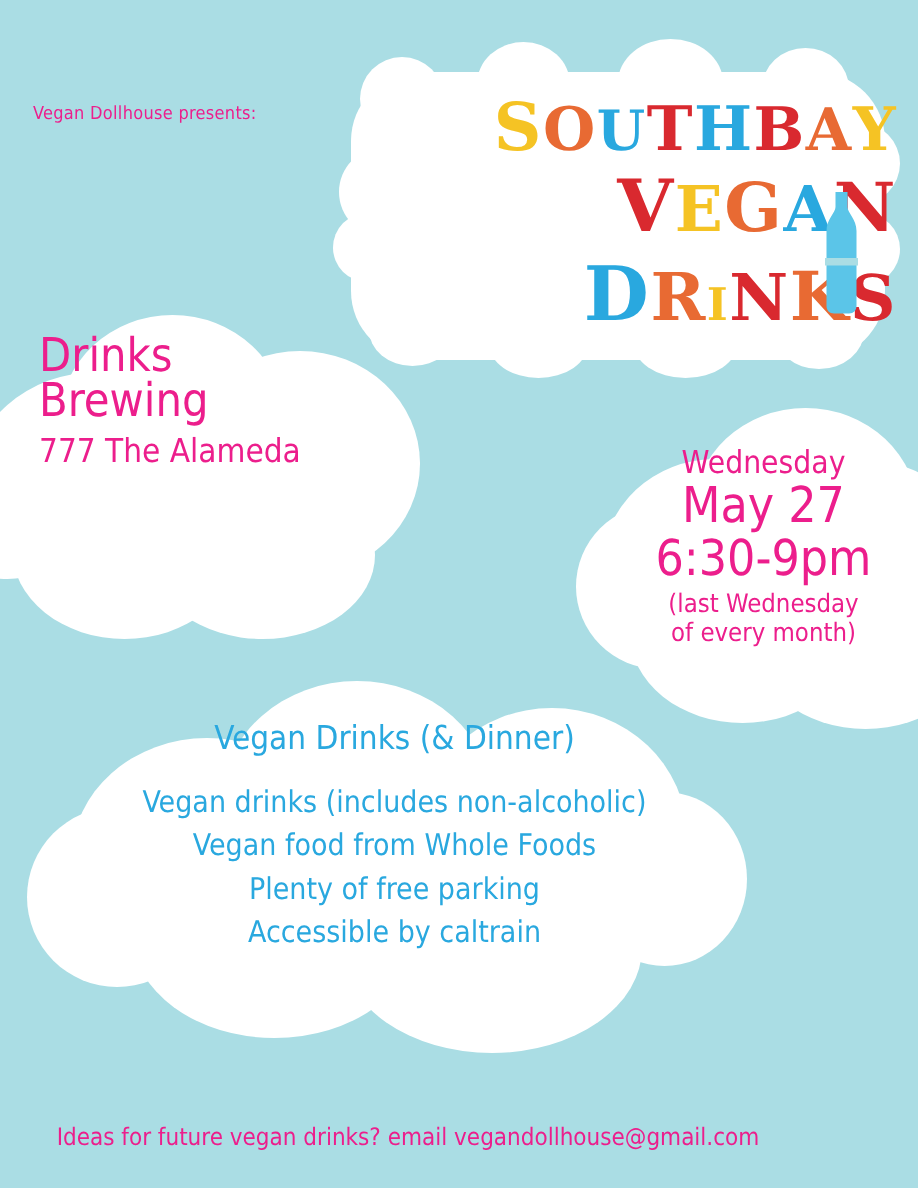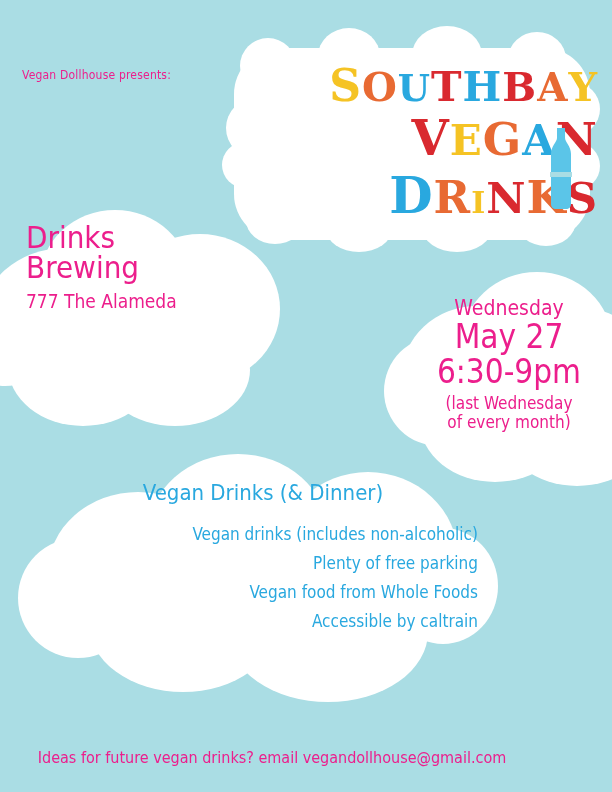--- a/index.html
+++ b/index.html
@@ -95,21 +95,21 @@
     color: #ec1e8c;
     font-family: "DejaVu Sans Condensed", "Liberation Sans Narrow", "Liberation Sans", sans-serif;
   }
   .venue-name {
     font-size: 31px;
     line-height: 30px;
     white-space: nowrap;
   }
   .venue-addr {
     margin-top: 9px;
-    font-size: 19px;
+    font-size: 22px;
     line-height: 21px;
   }
 
   
   #date-cloud { left: 392px; top: 266px; width: 250px; height: 250px; }
   #date-cloud .content {
     padding-top: 30px;
     text-align: center;
     color: #ec1e8c;
     font-family: "DejaVu Sans Condensed", "Liberation Sans Narrow", "Liberation Sans", sans-serif;
@@ -125,21 +125,21 @@
   #details-cloud { left: 28px; top: 452px; width: 470px; height: 260px; }
   #details-cloud .content {
     padding-top: 28px;
     text-align: center;
     width: 430px;
     margin-left: 20px;
     color: #29a8df;
     font-family: "DejaVu Sans Condensed", "Liberation Sans Narrow", "Liberation Sans", sans-serif;
   }
   .details-head { font-size: 22px; line-height: 26px; margin-bottom: 14px; }
-  .details-line { font-size: 17px; line-height: 29px; text-align: right; }
+  .details-line { font-size: 20px; line-height: 29px; }
 
   
   #footer {
     position: absolute;
     left: 0;
     top: 748px;
     width: 544px;
     text-align: center;
     color: #ec1e8c;
     font-size: 16px;
@@ -214,19 +214,19 @@
   <div class="blob" style="left:20px;  top:40px;  width:180px; height:160px;"></div>
   <div class="blob" style="left:120px; top:2px;   width:180px; height:160px;"></div>
   <div class="blob" style="left:250px; top:20px;  width:180px; height:170px;"></div>
   <div class="blob" style="left:60px;  top:100px; width:190px; height:140px;"></div>
   <div class="blob" style="left:200px; top:110px; width:200px; height:140px;"></div>
   <div class="blob" style="left:-10px; top:86px;  width:120px; height:120px;"></div>
   <div class="blob" style="left:360px; top:76px;  width:110px; height:116px;"></div>
   <div class="content">
     <div class="details-head">Vegan Drinks (&amp; Dinner)</div>
     <div class="details-line">Vegan drinks (includes non-alcoholic)</div>
+    <div class="details-line">Vegan food from Whole Foods</div>
     <div class="details-line">Plenty of free parking</div>
-    <div class="details-line">Vegan food from Whole Foods</div>
     <div class="details-line">Accessible by caltrain</div>
   </div>
 </div>
 
 <div id="footer">Ideas for future vegan drinks? email vegandollhouse@gmail.com</div>
 
 </body></html>

